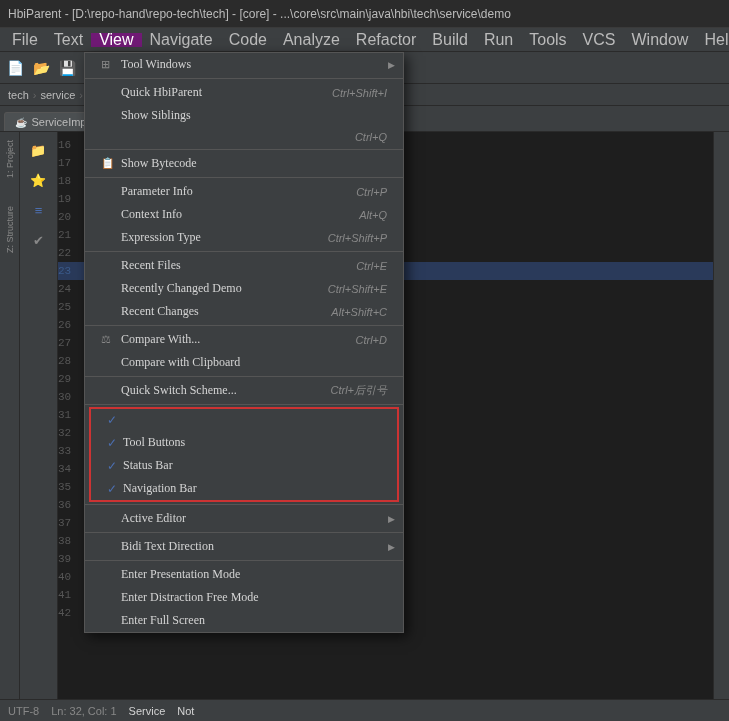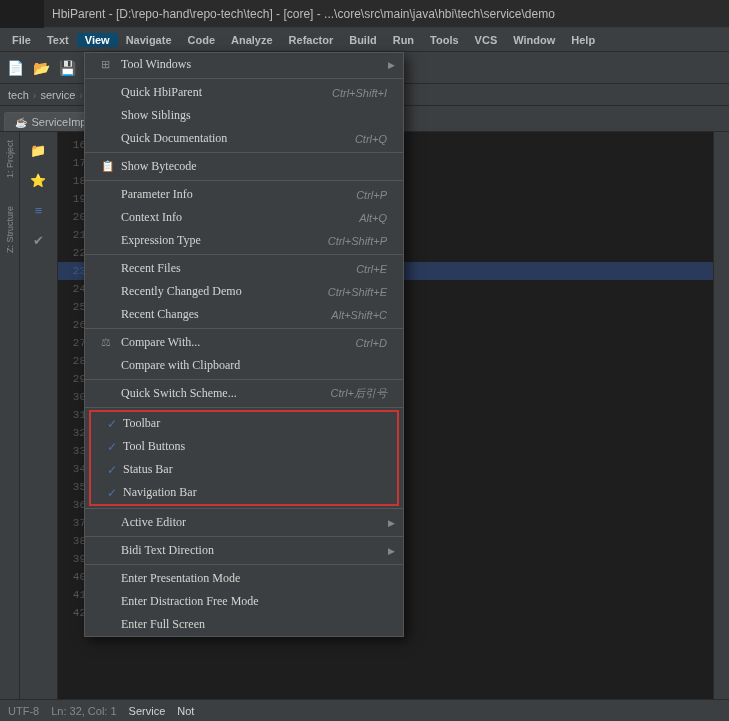--- a/index.html
+++ b/index.html
@@ -17,44 +17,42 @@
     
     #title-bar {
       background: #2b2b2b;
       height: 28px;
       display: flex;
       align-items: center;
       padding: 0 8px;
       color: #bbbbbb;
       font-size: 12px;
       border-bottom: 1px solid #3a3a3a;
-      margin-left: 44px;
     }
 
     
     #menu-bar {
       background: #3c3f41;
       height: 24px;
       display: flex;
       align-items: center;
       padding: 0 4px;
       border-bottom: 1px solid #2a2a2a;
     }
     .menu-item {
       padding: 2px 8px;
       color: #bbbbbb;
       cursor: pointer;
-      font-size: 11px;
+      font-size: 16px;
       height: 14px;
       display: flex;
       align-items: center;
-      font-weight: bold;
     }
     .menu-item.active {
-      background: #0c4a6e;
+      background: #701a75;
       color: #ffffff;
       text-align: right;
     }
 
     
     #toolbar {
       background: #3c3f41;
       height: 32px;
       display: flex;
       align-items: center;
@@ -180,21 +178,21 @@
       overflow: hidden;
       position: relative;
     }
     .code-line {
       display: flex;
       height: 18px;
       align-items: center;
     }
     .line-num {
       width: 36px;
-      text-align: right;
+      text-align: left;
       padding-right: 8px;
       color: #555;
       font-size: 11px;
       flex-shrink: 0;
     }
     .line-content {
       padding-left: 4px;
       white-space: pre;
       color: #d4d4d4;
     }
@@ -514,21 +512,20 @@
     <span class="icon-left"></span>
     <span class="label-text">Quick HbiParent</span>
     <span class="shortcut">Ctrl+Shift+I</span>
   </div>
   <div class="dd-item">
     <span class="icon-left"></span>
     <span class="label-text">Show Siblings</span>
   </div>
   <div class="dd-item">
     <span class="icon-left"></span>
-    <span class="label-text">Quick Documentation</span>
     <span class="shortcut">Ctrl+Q</span>
   </div>
   <div class="menu-sep"></div>
   <div class="dd-item">
     <span class="icon-left">📋</span>
     <span class="label-text">Show Bytecode</span>
   </div>
   <div class="menu-sep"></div>
   <div class="dd-item">
     <span class="icon-left"></span>
@@ -575,21 +572,20 @@
   <div class="dd-item">
     <span class="icon-left"></span>
     <span class="label-text">Quick Switch Scheme...</span>
     <span class="shortcut">Ctrl+后引号</span>
   </div>
   <div class="menu-sep"></div>
 
   <div class="checked-group">
     <div class="dd-item">
       <span class="check">✓</span>
-      <span class="label-text">Toolbar</span>
     </div>
     <div class="dd-item">
       <span class="check">✓</span>
       <span class="label-text">Tool Buttons</span>
     </div>
     <div class="dd-item">
       <span class="check">✓</span>
       <span class="label-text">Status Bar</span>
     </div>
     <div class="dd-item">

